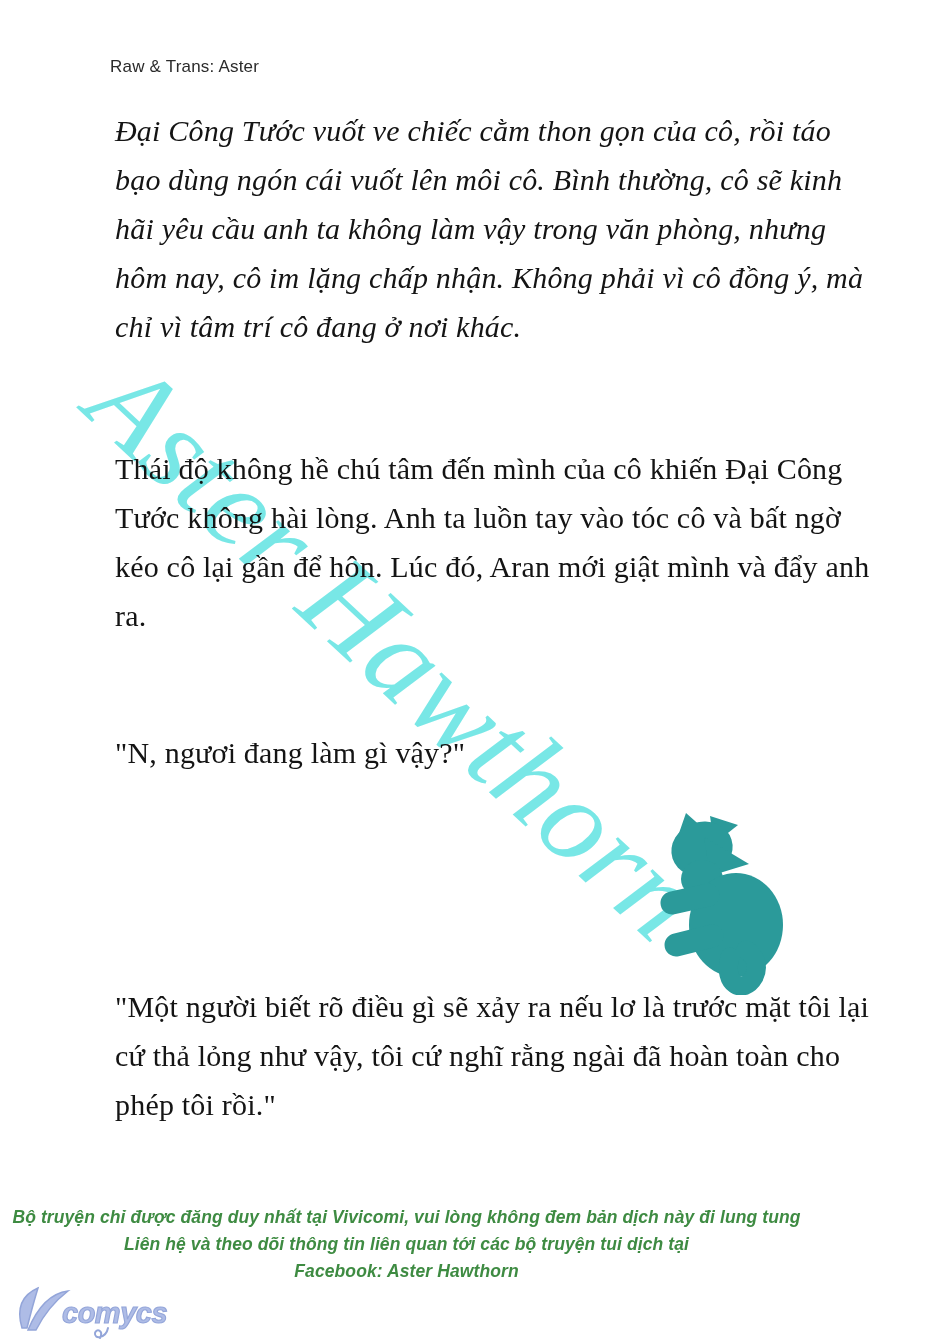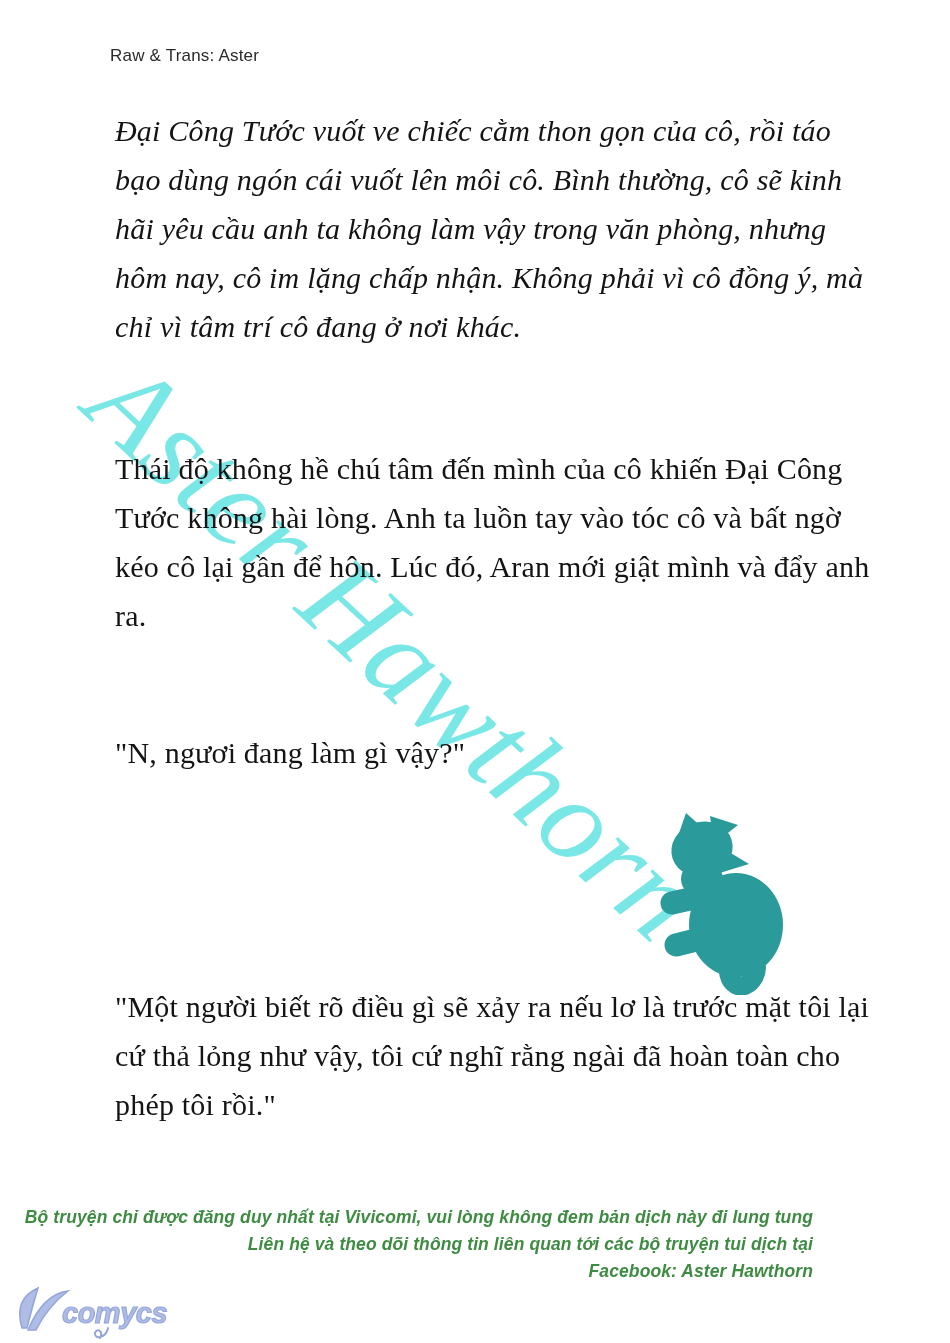--- a/index.html
+++ b/index.html
@@ -4,21 +4,21 @@
 <style>
   html,body{margin:0;padding:0;background:#ffffff;}
   .page{
     position:relative;
     width:950px;height:1343px;
     background:#ffffff;
     overflow:hidden;
     font-family:"Liberation Serif", serif;
   }
   .credit{
-    position:absolute;left:110px;top:45px;
+    position:absolute;left:110px;top:56px;
     font:400 17px/22px "Liberation Sans", sans-serif;
     color:#2b2b2b;
     letter-spacing:.2px;
     z-index:3;
   }
   .watermark{
     position:absolute;left:150px;top:338px;
     font:italic 400 120px/1.02 "Liberation Serif", serif;
     color:var(--watermark,#78e7e6);
     white-space:nowrap;
@@ -40,21 +40,21 @@
     letter-spacing:.2px;
     z-index:3;
   }
   .p1{top:106px;font-style:italic;}
   .p2{top:444px;}
   .q1{top:728px;}
   .p3{top:854px;}
   .q2{top:982px;}
   .footer{
     position:absolute;left:0;top:1204px;width:813px;
-    text-align:right;
+    text-align:center;
     font:italic 700 17.5px/27px "Liberation Sans", sans-serif;
     color:var(--footer-green,#3e8b42);
     z-index:3;
     letter-spacing:.1px;
   }
   .logo{
     position:absolute;left:12px;top:1286px;
     z-index:3;
   }
   .logo svg text{

